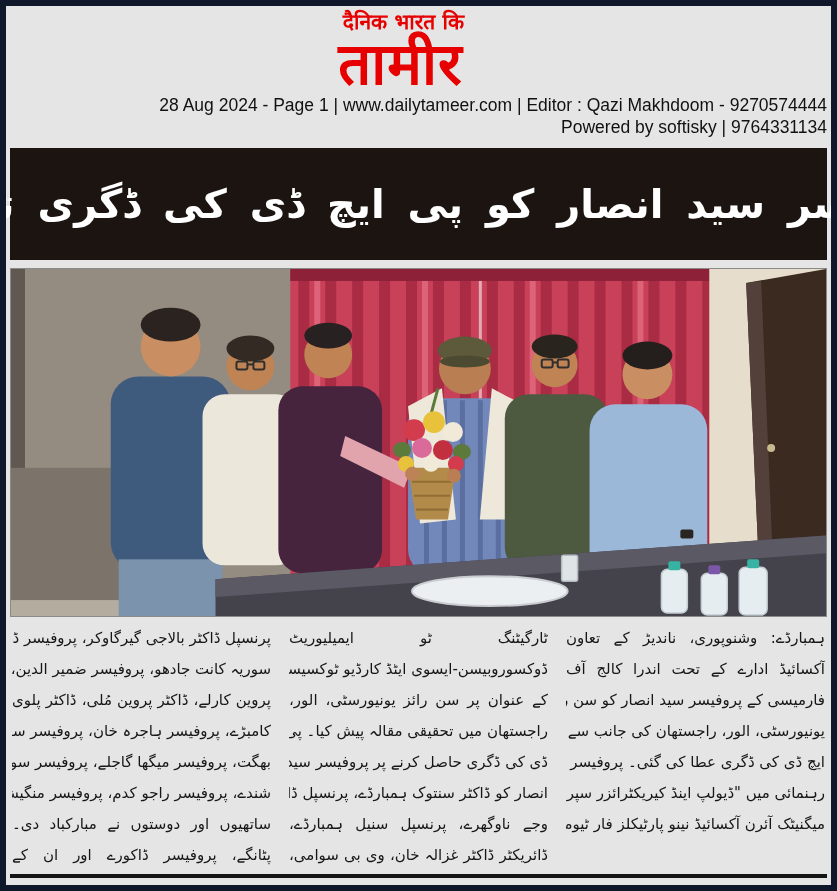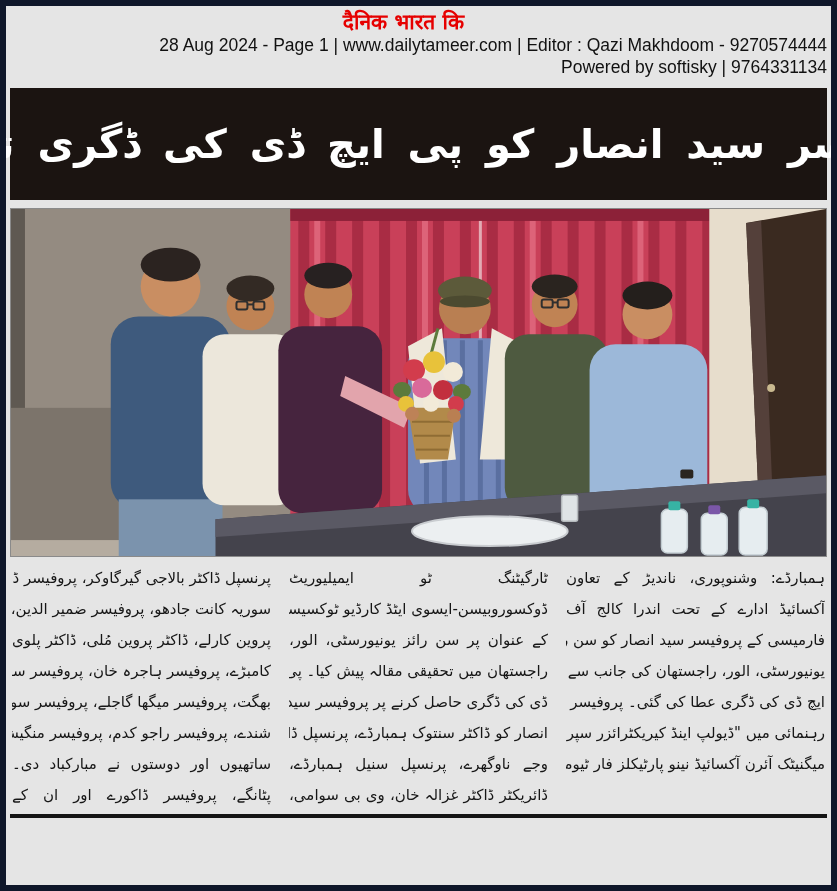--- a/index.html
+++ b/index.html
@@ -53,20 +53,21 @@
   .bottom-rule{margin-top:3px;height:4px;background:#141414;}
 </style>
 </head>
 <body>
 
 <div class="page">
 
   <div class="masthead">
     <div class="masthead-inner">
       <span class="tagline">दैनिक भारत कि</span>
+      <span class="paper-title">तामीर</span>
     </div>
   </div>
 
   <div class="info1">28 Aug 2024 - Page 1 | www.dailytameer.com | Editor : Qazi Makhdoom - 9270574444</div>
   <div class="info2">Powered by softisky | 9764331134</div>
 
   <div class="banner">
     <span class="banner-text">پروفیسر سید انصار کو پی ایچ ڈی کی ڈگری تفویض</span>
   </div>
 

